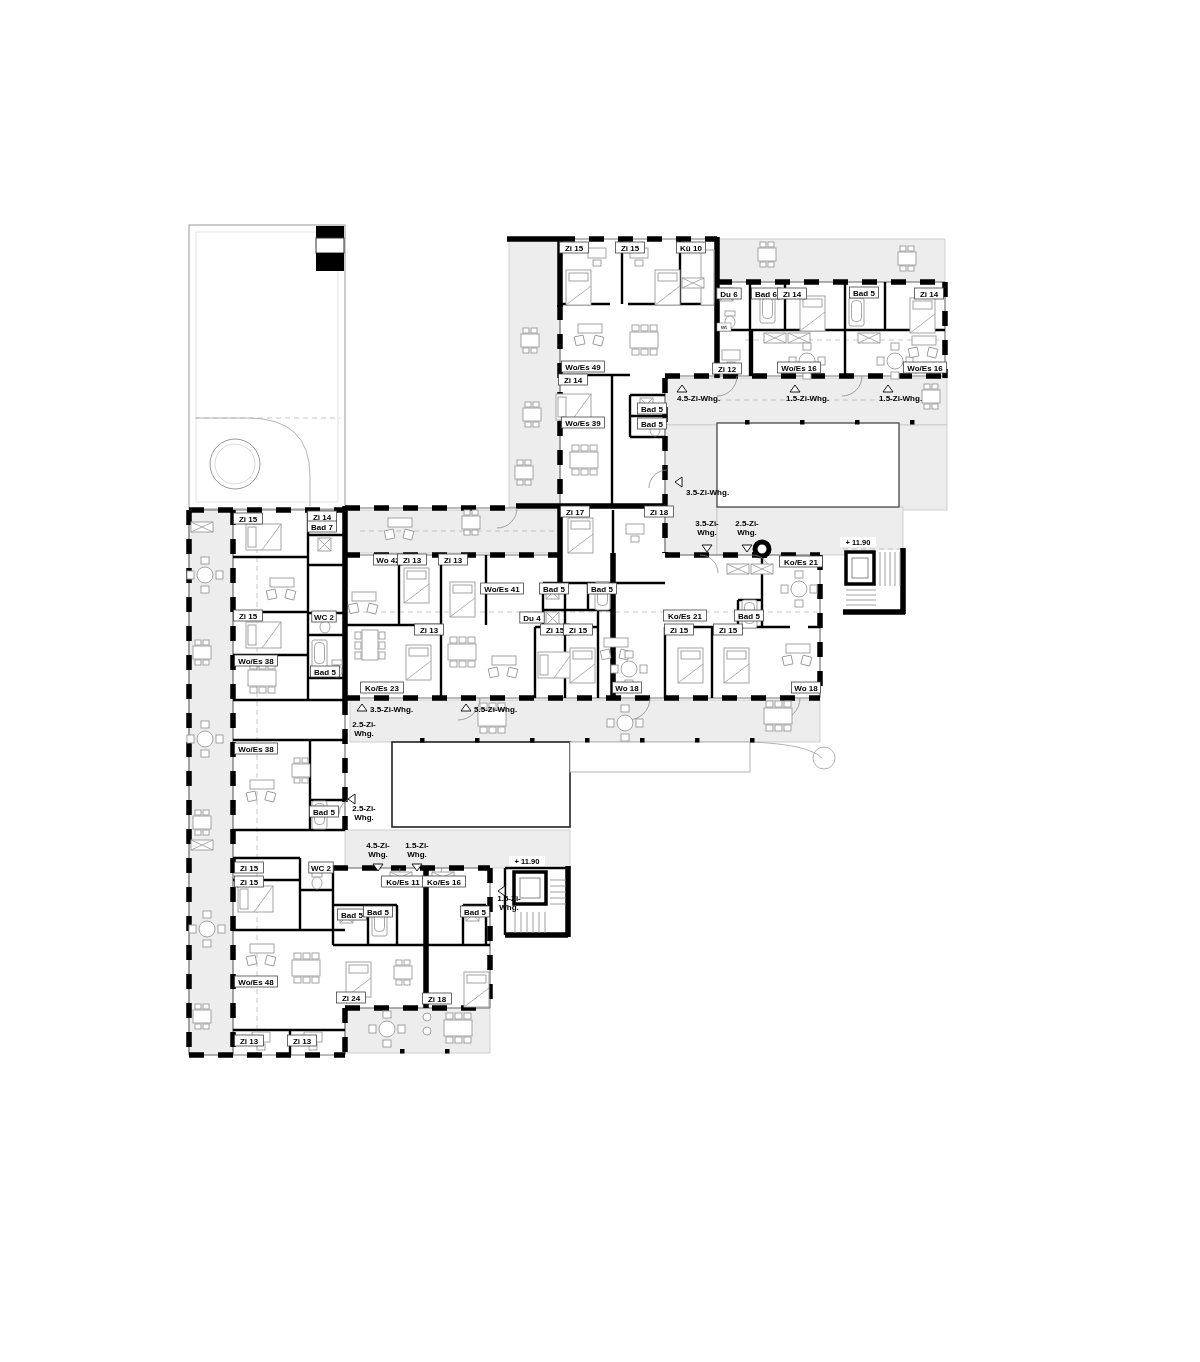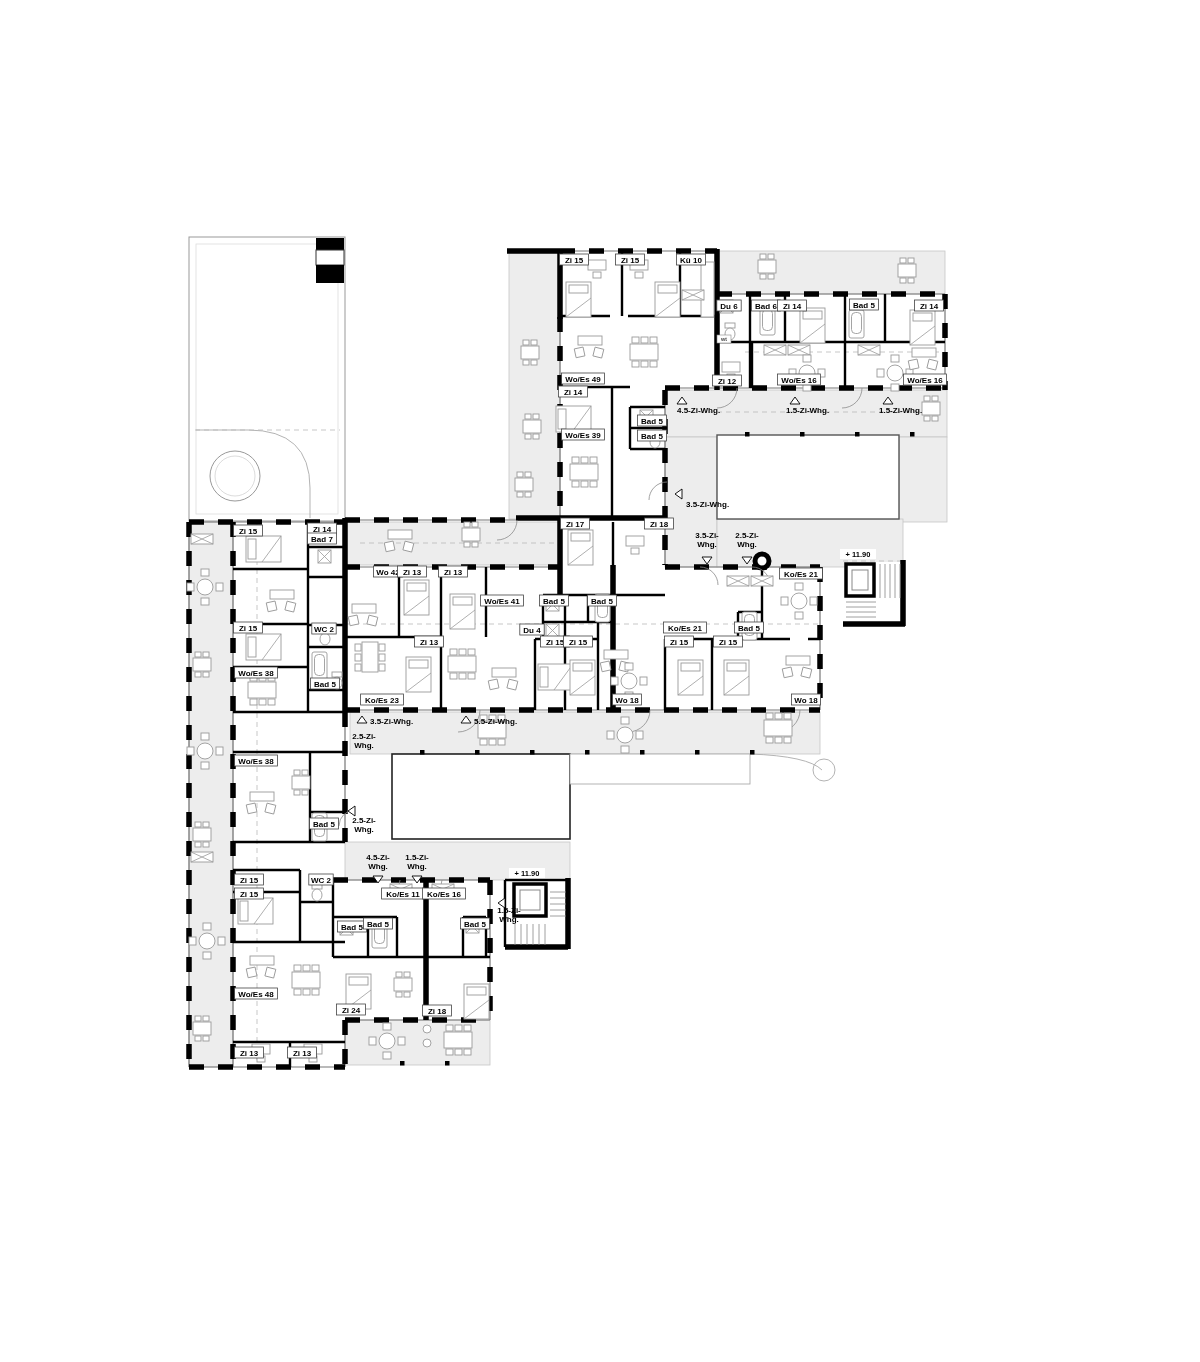--- a/index.html
+++ b/index.html
@@ -1,17 +1,17 @@
 <!DOCTYPE html>
 <html><head>
 <meta charset="utf-8">
 <style>
   html,body{margin:0;padding:0;background:#fff;}
   .page{position:relative;width:1200px;height:1132px;background:#fff;overflow:hidden;
-        font-family:"Liberation Sans","DejaVu Sans",sans-serif;margin-top:12px;}
+        font-family:"Liberation Sans","DejaVu Sans",sans-serif;}
   svg{position:absolute;left:0;top:0;}
   .terr{fill:#ededed;stroke:#c6c6c6;stroke-width:.8;}
   .void{fill:#ffffff;}
   .winbase{stroke:#777;stroke-width:1.2;fill:none;}
   .win{stroke:#000;stroke-width:5.5;fill:none;stroke-dasharray:15 14;}
   .wall{stroke:#000;stroke-width:5.5;fill:none;}
   .part{stroke:#000;stroke-width:2.4;fill:none;}
   .edge{stroke:#aaa;stroke-width:.9;fill:none;}
   .dash{stroke:#b9b9b9;stroke-width:.8;fill:none;stroke-dasharray:5 4;}
   .furn{stroke:#9a9a9a;stroke-width:.9;fill:#fff;}

